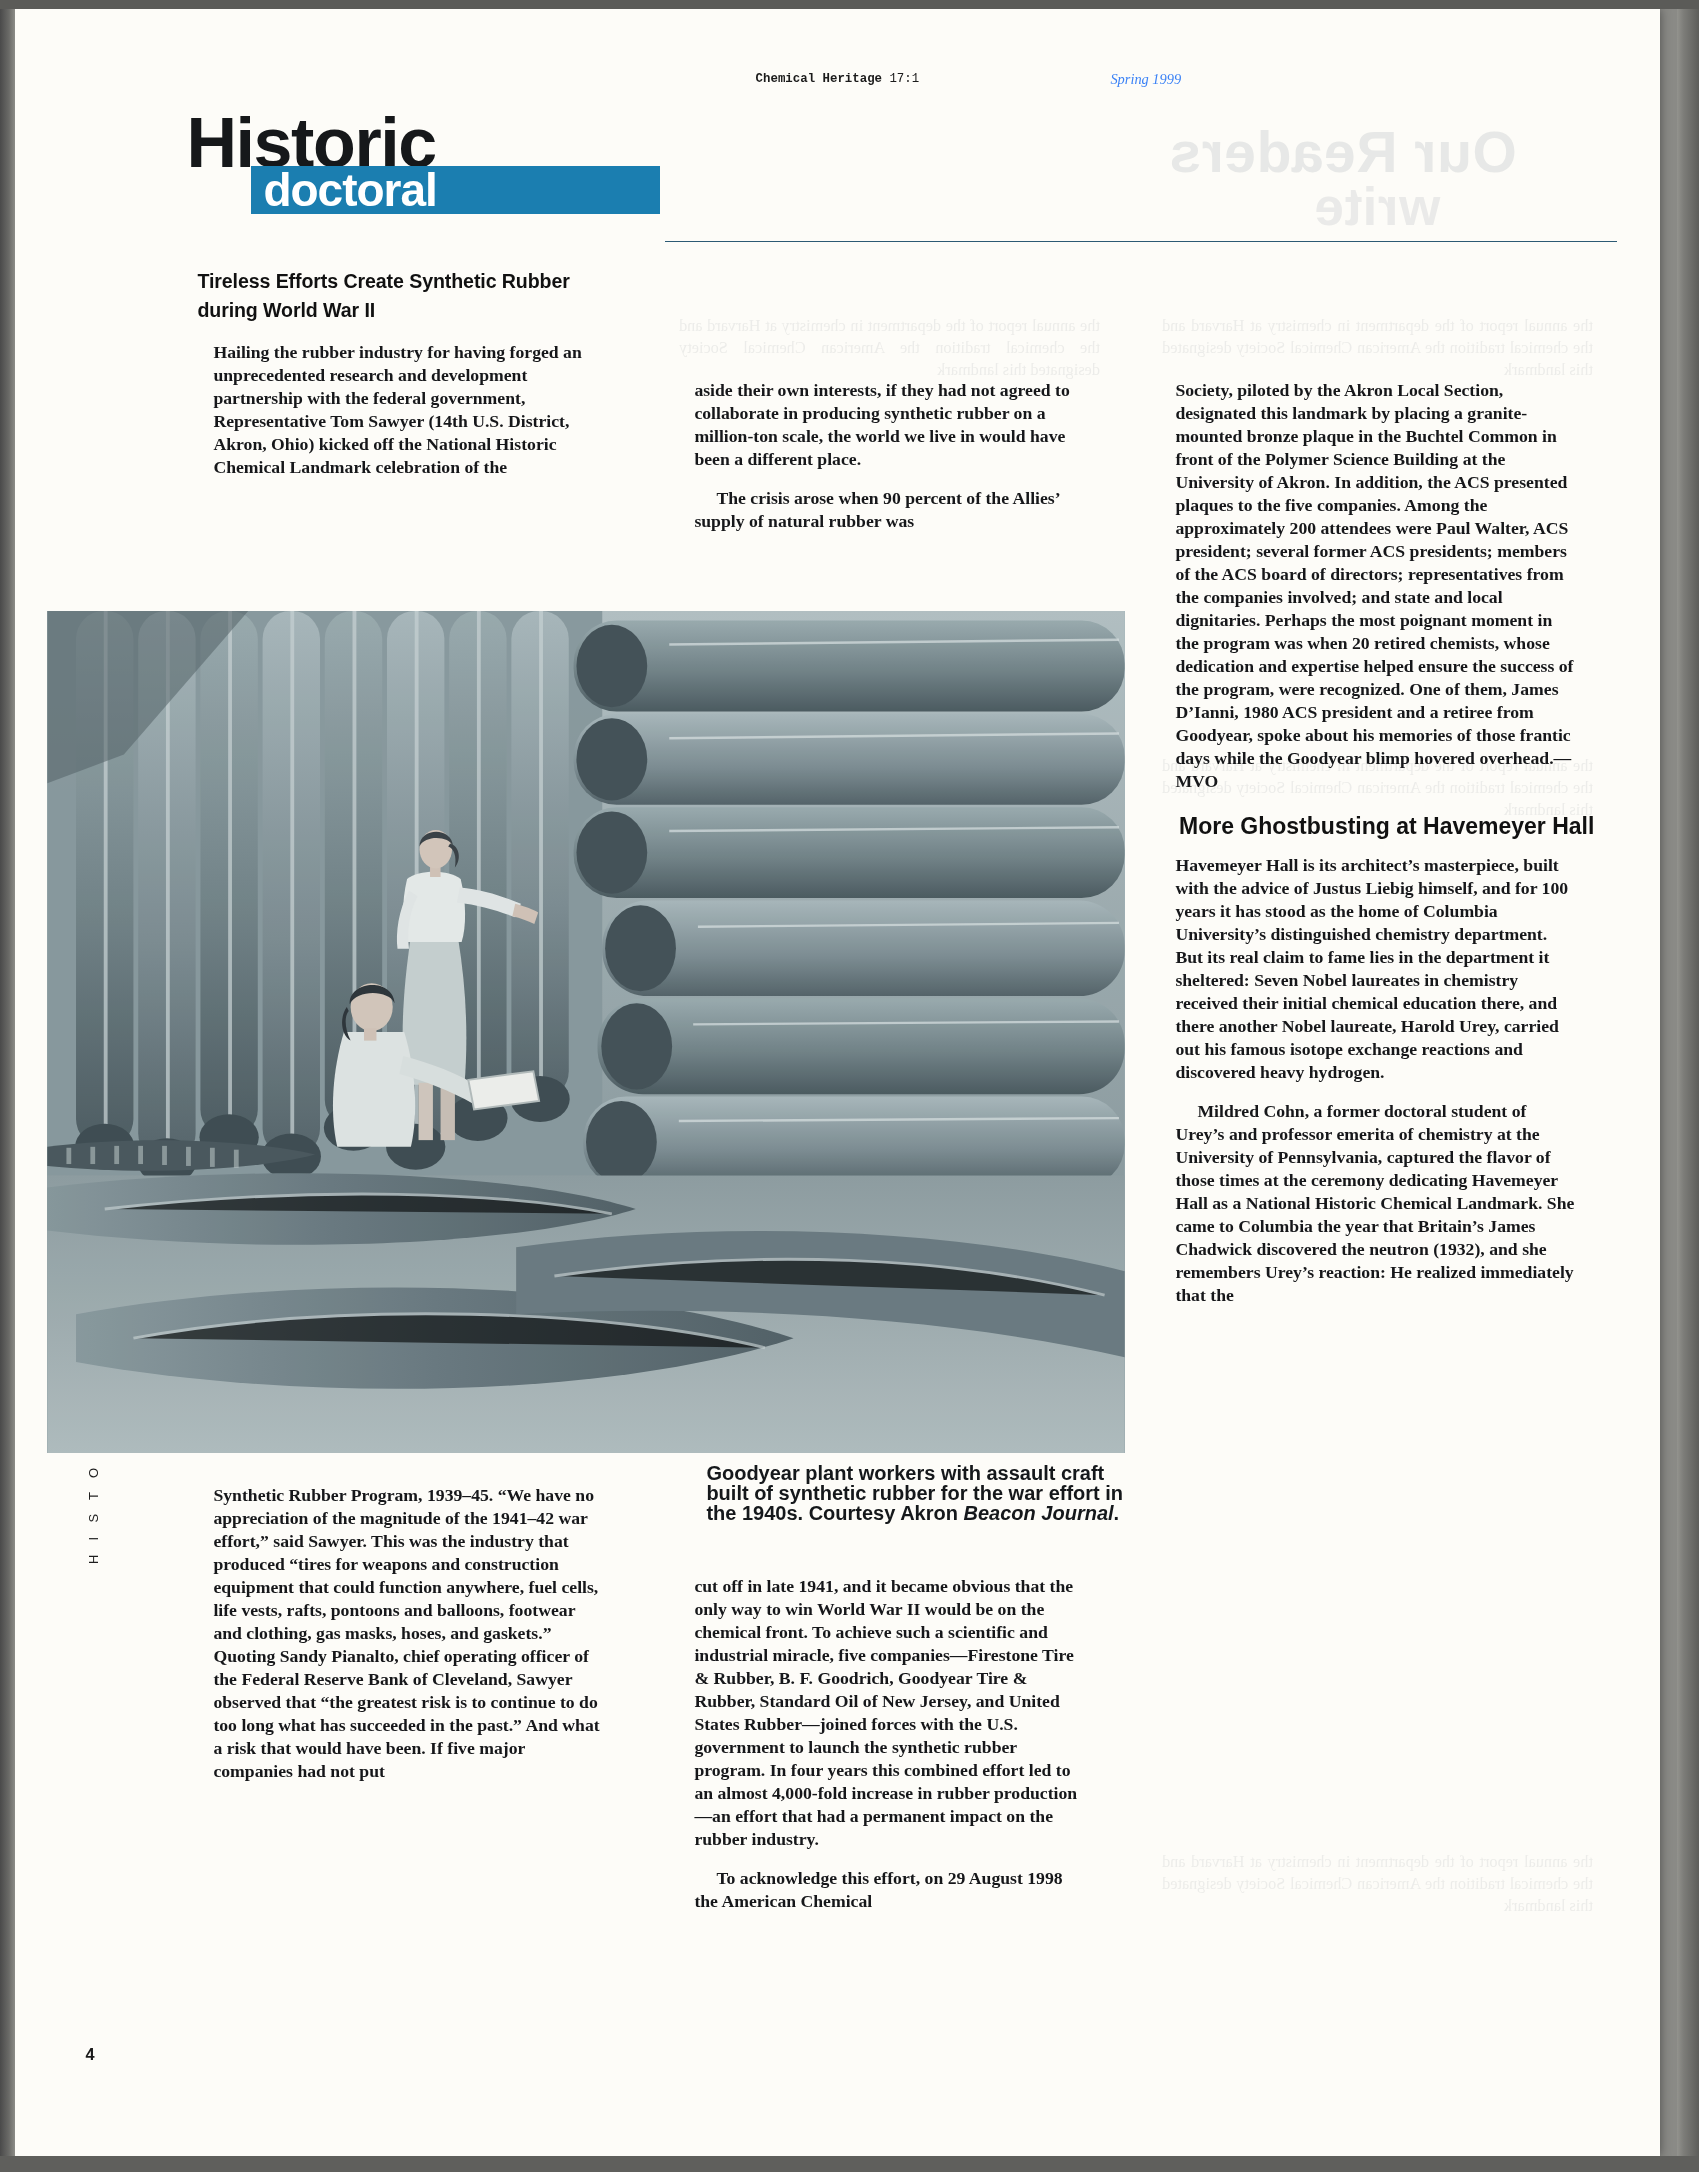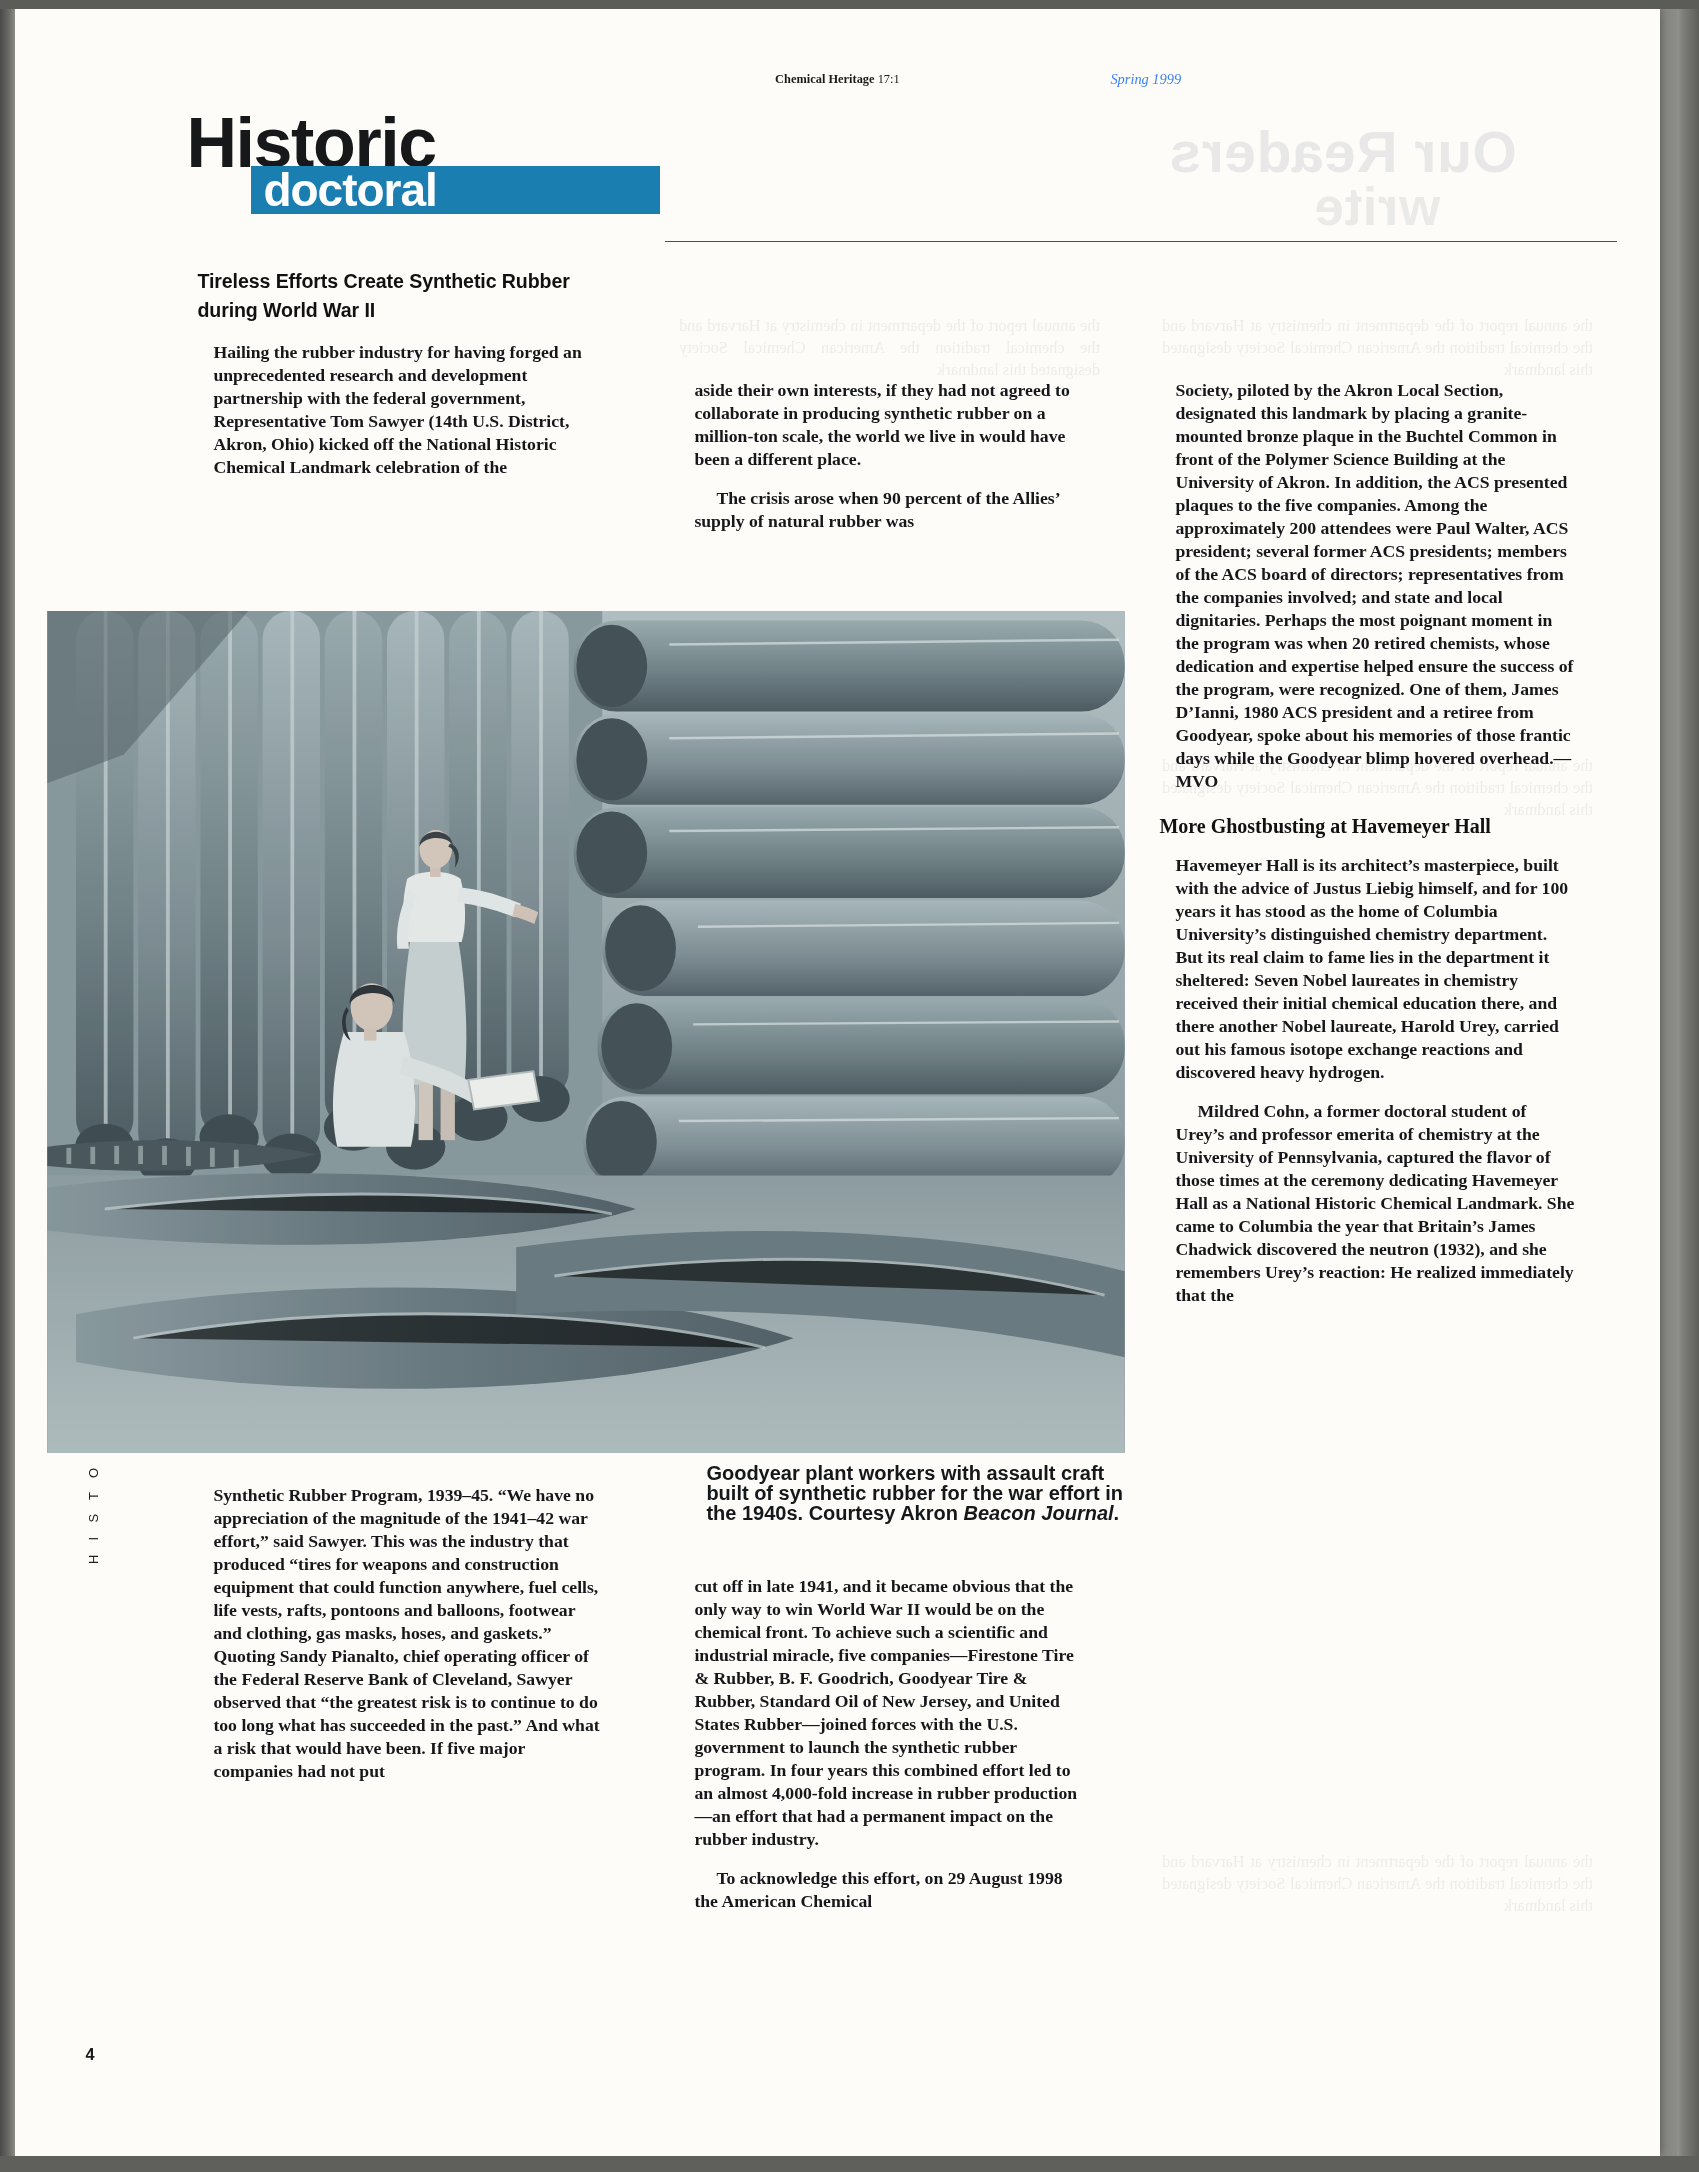--- a/index.html
+++ b/index.html
@@ -89,21 +89,21 @@
     left: 0; bottom: 0; right: 0; height: 16.3px;
     background: #5f5f5c;
   }
   
   .running-head {
     position: absolute;
     top: 63px;
     left: 0;
     width: 1646px;
     text-align: center;
-    font-family: Liberation Serif, serif;
+    font-family: Liberation Mono, monospace;
     font-size: 12.4px;
     color: #1b1b1b;
   }
   .running-head .rh-bold { font-weight: bold; }
   .running-date {
     position: absolute;
     top: 62px;
     left: 1096px;
     font-family: "Liberation Serif", serif;
     font-style: italic;
@@ -192,26 +192,27 @@
   .headline {
     font-family: "Liberation Sans", sans-serif;
     font-weight: bold;
     font-size: 19.6px;
     line-height: 29px;
     color: #111;
     margin: 0 0 11.5px 0;
     letter-spacing: -0.1px;
   }
   .subhead {
-    font-family: Liberation Serif, serif;
-    font-weight: bold;
-    font-size: 20px;
+    font-family: Liberation Sans, sans-serif;
+    font-weight: bold;
+    font-size: 23px;
     line-height: 24.4px;
     color: #111;
     margin: 21px 0 9.6px 0;
+    text-align: right;
   }
   
   #c1a { left: 183px; top: 258px;  width: 421px; }
   #c1b { left: 183px; top: 1459px; width: 421px; }
   #c2a { left: 664px; top: 354px; width: 421px; }
   #c2b { left: 664px; top: 1550px; width: 421px; }
   #c3  { left: 1145px; top: 354px; width: 435px; }
 
   
   .figure {

